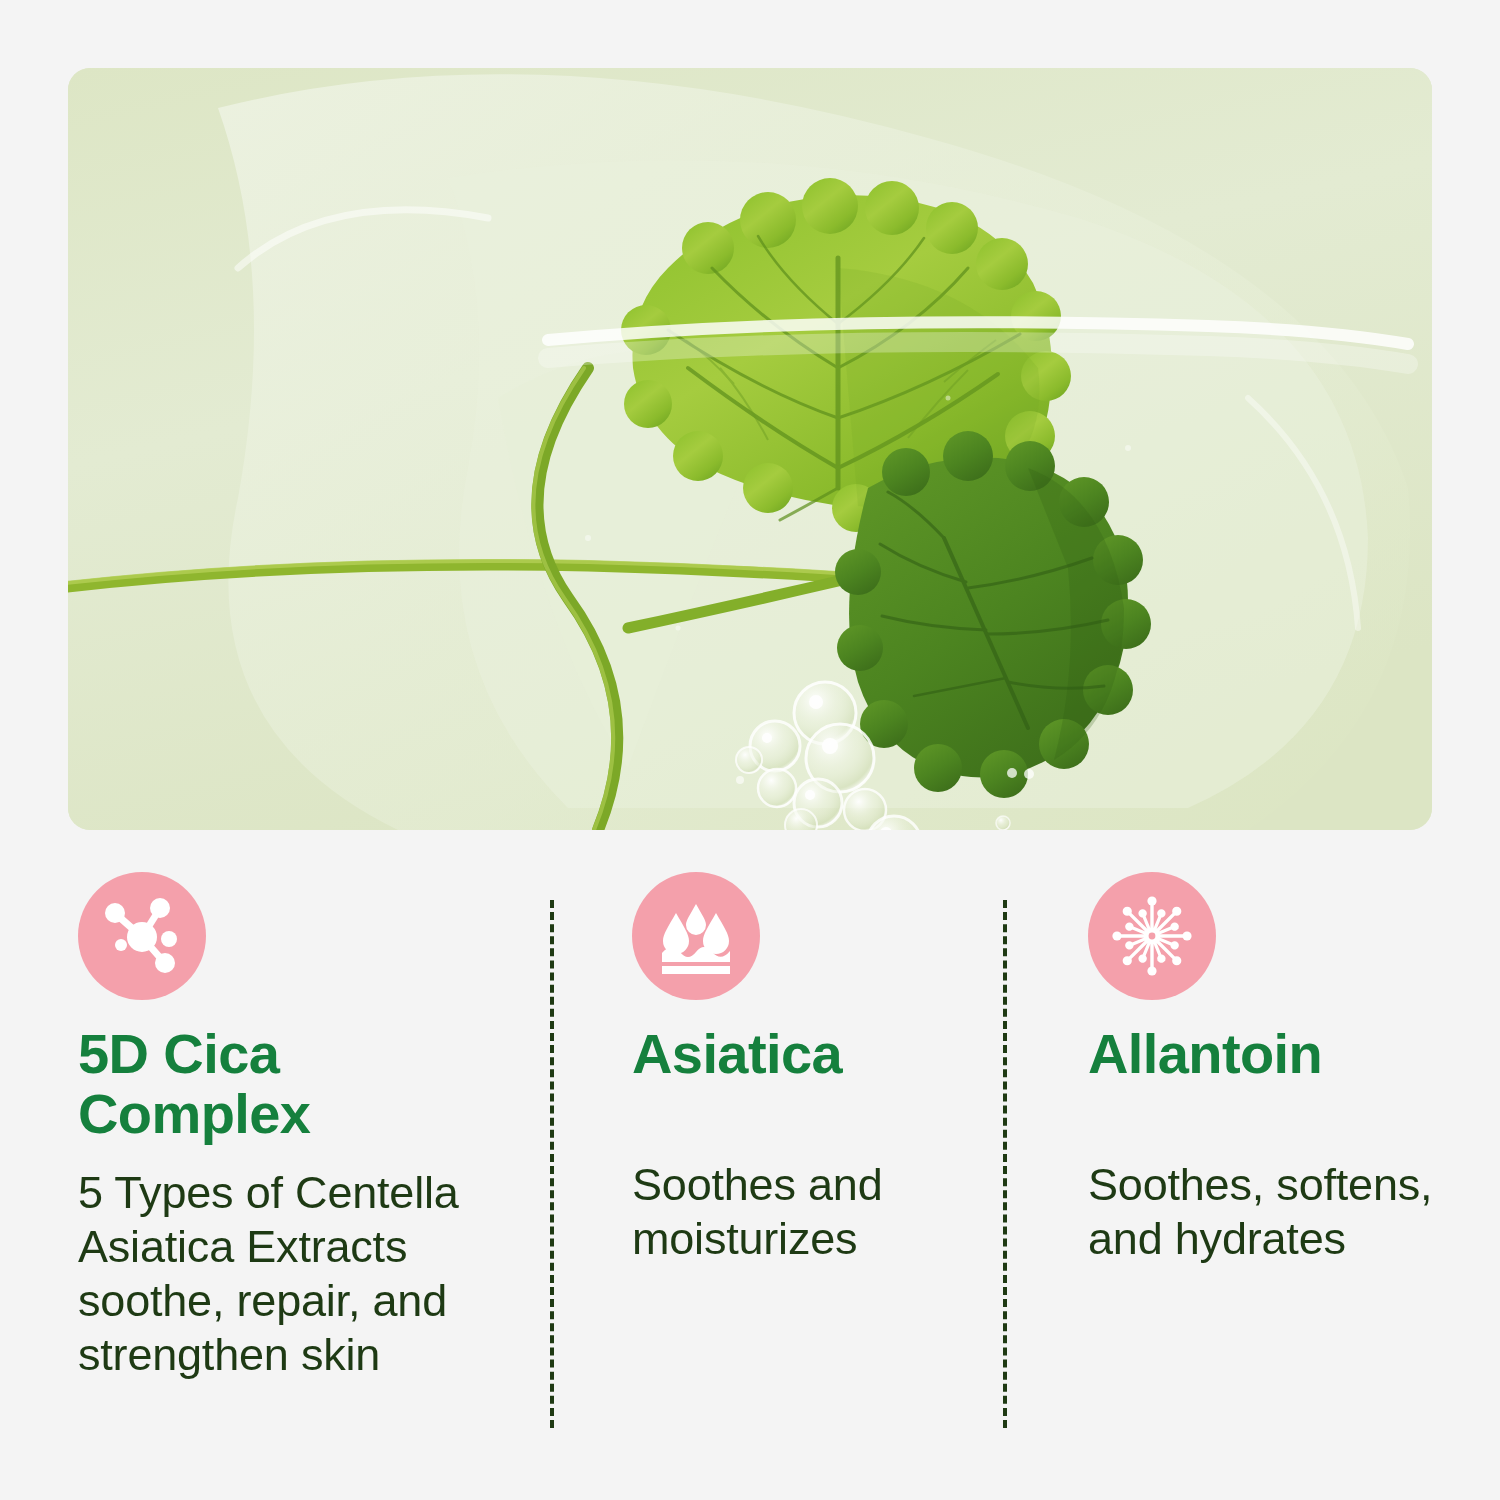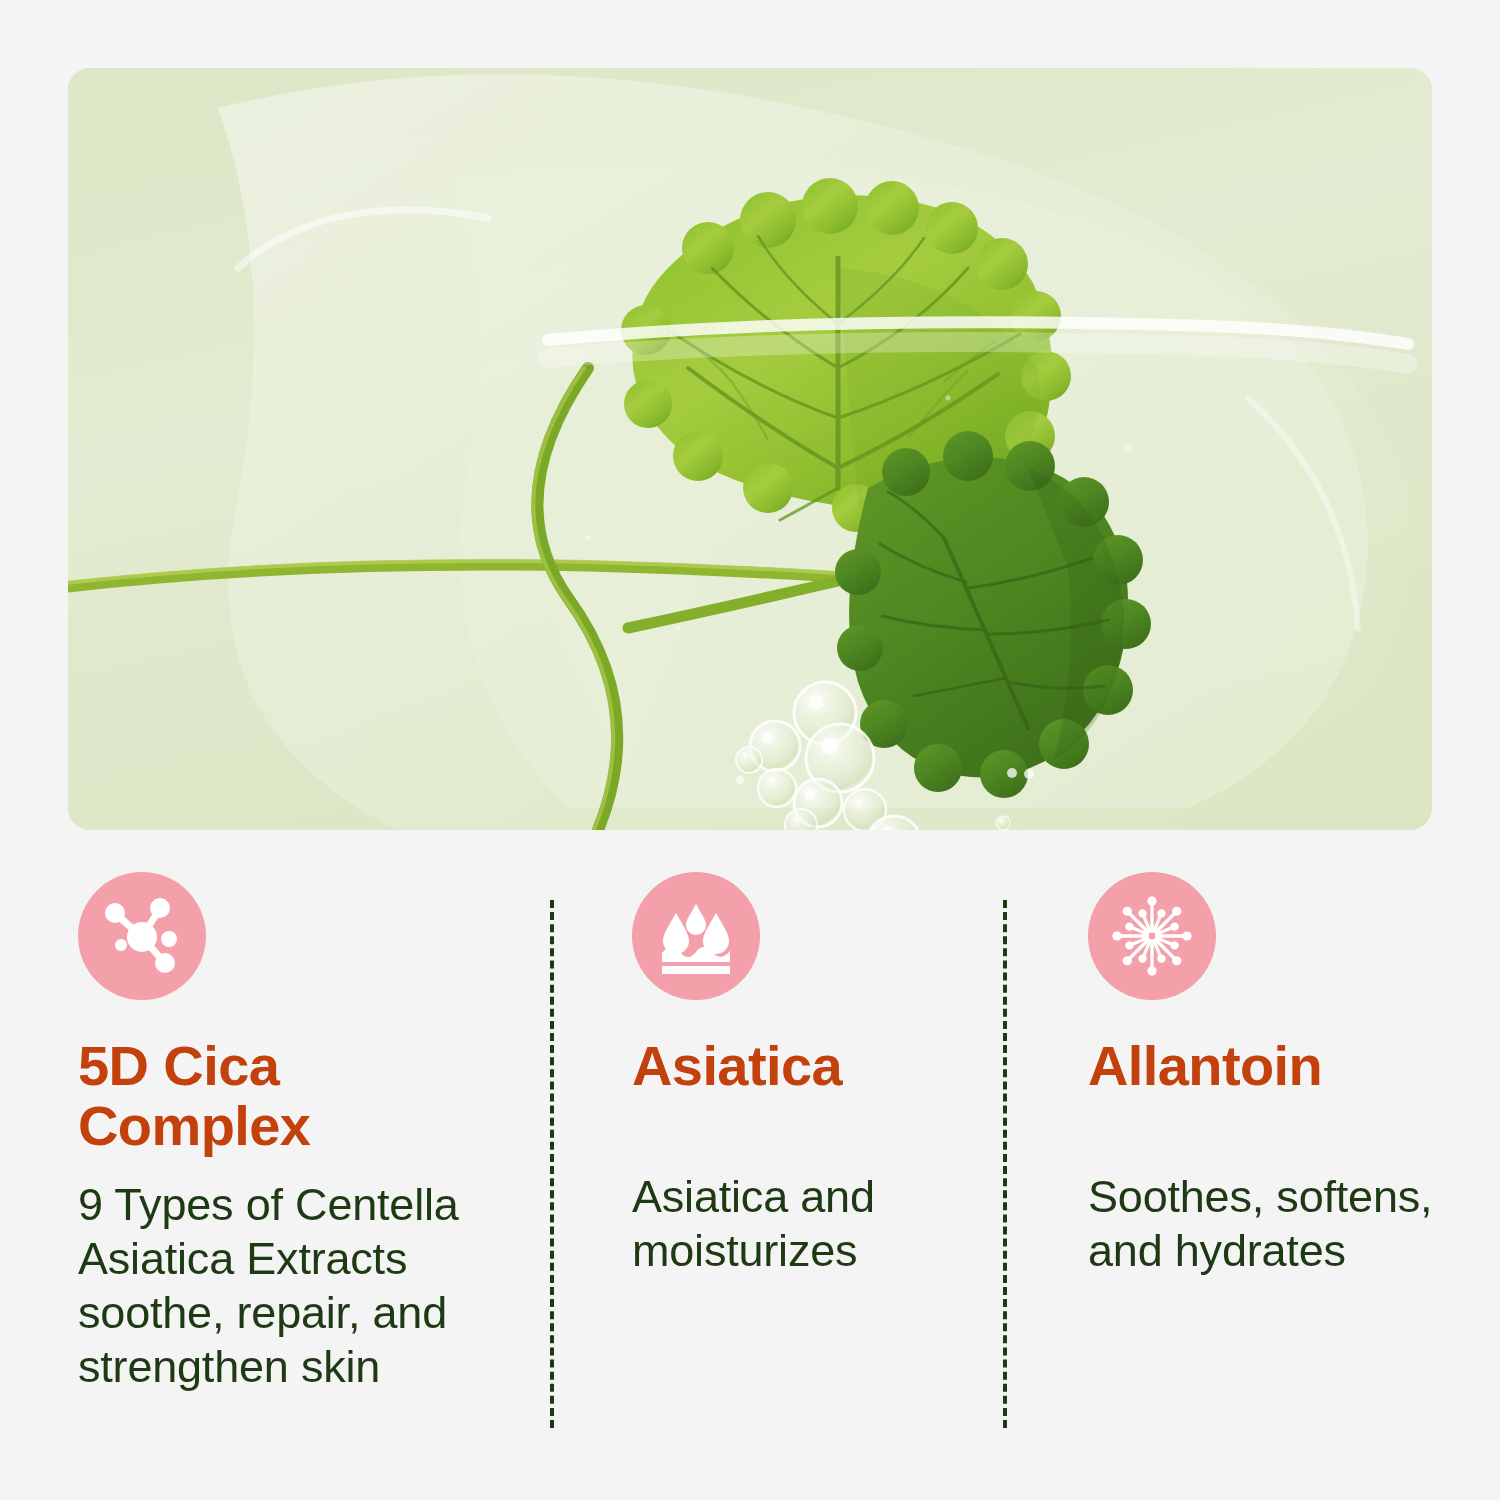--- a/index.html
+++ b/index.html
@@ -40,26 +40,26 @@
 
   .icon-circle {
     width:128px; height:128px;
     border-radius:50%;
     background:#f4a0ab;
     display:flex; align-items:center; justify-content:center;
   }
   .icon-circle svg { display:block; }
 
   .feat-title {
-    margin-top:36px;
+    margin-top:24px;
     font-size:56px;
     font-weight:bold;
     line-height:1.07;
     letter-spacing:-0.6px;
-    color:#c2410c;
+    color:#15803d;
   }
   .feat-desc {
     margin-top:22px;
     font-size:45px;
     font-weight:normal;
     line-height:1.2;
     letter-spacing:-0.2px;
     color:#1e3a14;
   }
   .col-1 .feat-desc, .col-2 .feat-desc { margin-top:74px; }
@@ -274,21 +274,21 @@
           </g>
           <circle cx="41" cy="42" r="15" fill="#ffffff"></circle>
           <circle cx="14" cy="18" r="10" fill="#ffffff"></circle>
           <circle cx="59" cy="13" r="10" fill="#ffffff"></circle>
           <circle cx="64" cy="68" r="10" fill="#ffffff"></circle>
           <circle cx="20" cy="50" r="6" fill="#ffffff"></circle>
           <circle cx="68" cy="44" r="8" fill="#ffffff"></circle>
         </svg>
       </div>
       <div class="feat-title">5D Cica Complex</div>
-      <div class="feat-desc">9 Types of Centella Asiatica Extracts soothe, repair, and strengthen skin</div>
+      <div class="feat-desc">5 Types of Centella Asiatica Extracts soothe, repair, and strengthen skin</div>
     </div>
 
     <div class="col col-1">
       <div class="icon-circle">
         <svg width="80" height="80" viewBox="0 0 80 80">
           <g fill="#ffffff">
 
             <path d="M40 8 C 46 19 50 24 50 29 a10 10 0 0 1 -20 0 C 30 24 34 19 40 8 Z"></path>
 
             <path d="M20 17 C 28 31 33 38 33 45 a13 13 0 0 1 -26 0 C 7 38 12 31 20 17 Z"></path>
@@ -296,21 +296,21 @@
             <path d="M60 17 C 68 31 73 38 73 45 a13 13 0 0 1 -26 0 C 47 38 52 31 60 17 Z"></path>
 
             <path d="M6 57 Q 15 46 24 56 Q 32 66 40 56 Q 48 46 56 56 Q 65 66 74 55
                      L 74 66 L 6 66 Z"></path>
 
             <rect x="6" y="70" width="68" height="8"></rect>
           </g>
         </svg>
       </div>
       <div class="feat-title">Asiatica</div>
-      <div class="feat-desc">Asiatica and moisturizes</div>
+      <div class="feat-desc">Soothes and moisturizes</div>
     </div>
 
     <div class="col col-2">
       <div class="icon-circle">
         <svg width="84" height="84" viewBox="-42 -42 84 84">
           <g id="burst">
 
             <g stroke="#ffffff" stroke-width="3.4" stroke-linecap="round">
               <line x1="0" y1="-7" x2="0" y2="-32"></line>
               <line x1="0" y1="-7" x2="0" y2="-32" transform="rotate(45)"></line>

